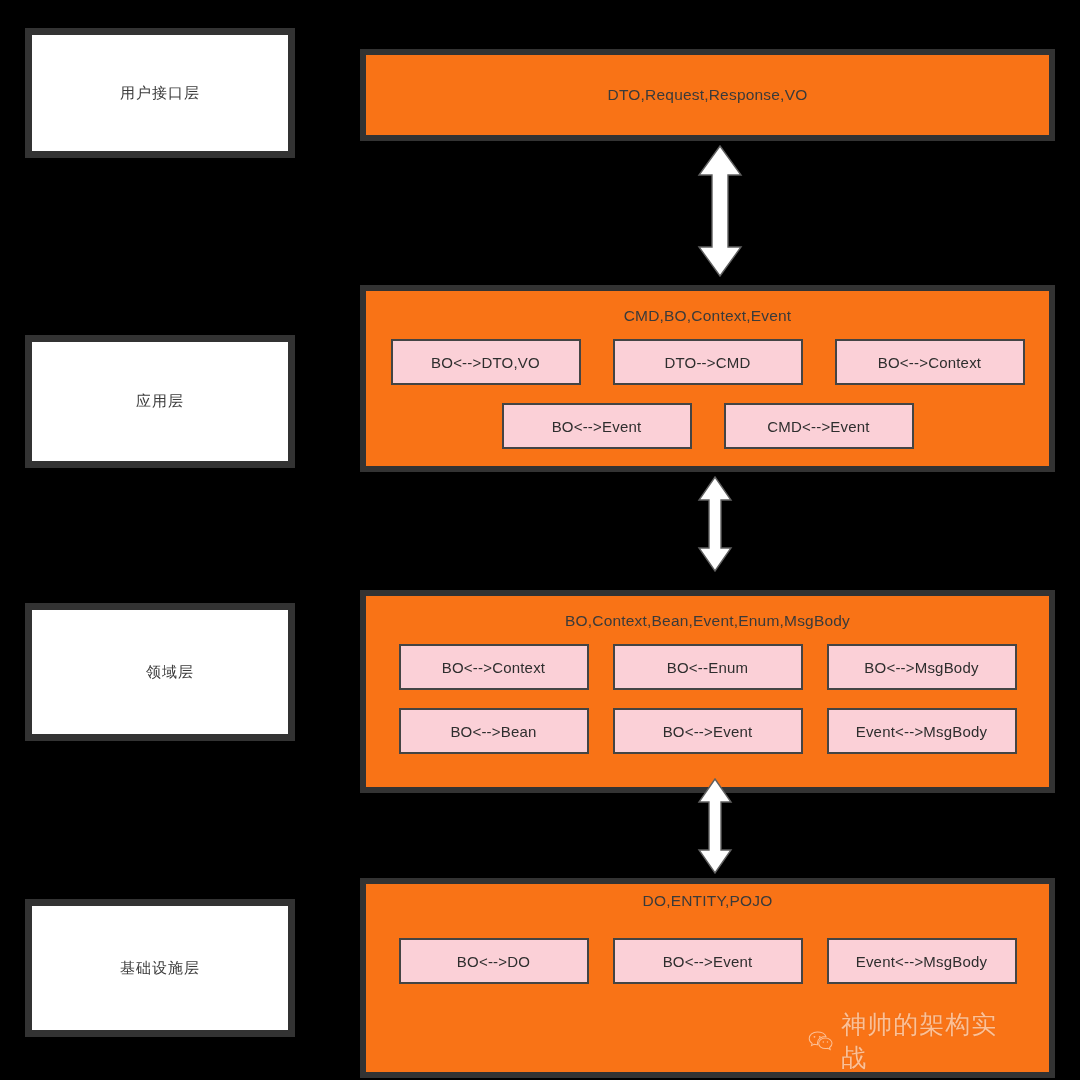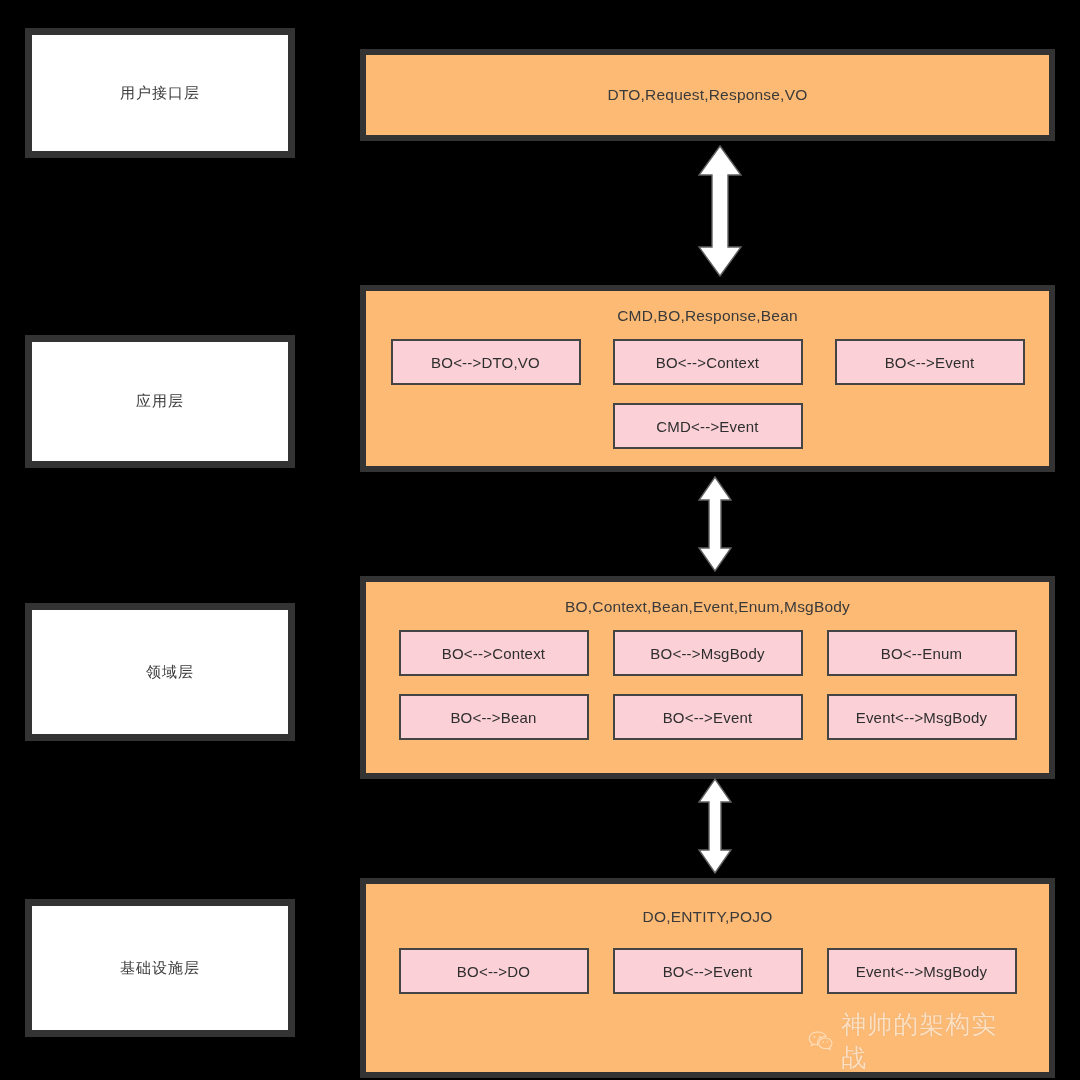--- a/index.html
+++ b/index.html
@@ -35,21 +35,21 @@
     font-size: 15px;
     color: #3b3b3b;
     letter-spacing: 1px;
     font-family: "DejaVu Sans", "Liberation Sans", sans-serif;
   }
 
   
   .panel {
     position: absolute;
     box-sizing: border-box;
-    background: #fdba74;
+    background: #f97316;
     border: 6px solid #333333;
     overflow: hidden;
   }
   .panel-title {
     text-align: center;
     font-size: 15.5px;
     color: #3a3a3a;
     width: 100%;
     letter-spacing: 0.2px;
   }
@@ -116,64 +116,65 @@
     <svg width="52" height="136" viewBox="0 0 52 136" xmlns="http://www.w3.org/2000/svg">
       <polygon points="26,3 47,32 34,32 34,104 47,104 26,133 5,104 18,104 18,32 5,32" fill="#ffffff" stroke="#606060" stroke-width="1.4"></polygon>
     </svg>
   </div>
 
   <div class="layer-box" style="left:25px; top:335px; width:270px; height:133px;align-items:center;">
     <span class="layer-label">应用层</span>
   </div>
 
   <div class="panel" style="left:360px; top:285px; width:695px; height:187px; padding-top:16px;">
-    <div class="panel-title">CMD,BO,Response,Bean</div>
+    <div class="panel-title">CMD,BO,Context,Event</div>
     <div class="chip-grid" style="margin-top:14px;">
       <div class="chip">BO&lt;--&gt;DTO,VO</div>
+      <div class="chip">DTO--&gt;CMD</div>
       <div class="chip">BO&lt;--&gt;Context</div>
       <div class="chip">BO&lt;--&gt;Event</div>
       <div class="chip">CMD&lt;--&gt;Event</div>
     </div>
   </div>
 
   <div class="connector" style="left:694px; top:474px; width:42px; height:100px;">
     <svg width="42" height="100" viewBox="0 0 42 100" xmlns="http://www.w3.org/2000/svg">
       <polygon points="21,3 37,26 27,26 27,74 37,74 21,97 5,74 15,74 15,26 5,26" fill="#ffffff" stroke="#606060" stroke-width="1.4"></polygon>
     </svg>
   </div>
 
   <div class="layer-box" style="left:25px; top:603px; width:270px; height:138px;padding-left:20px;">
     <span class="layer-label">领域层</span>
   </div>
 
-  <div class="panel" style="left:360px; top:576px; width:695px; height:203px; padding-top:16px;">
+  <div class="panel" style="left:360px; top:590px; width:695px; height:203px; padding-top:16px;">
     <div class="panel-title">BO,Context,Bean,Event,Enum,MsgBody</div>
     <div class="chip-grid" style="margin-top:14px; column-gap:24px;">
       <div class="chip">BO&lt;--&gt;Context</div>
+      <div class="chip">BO&lt;--Enum</div>
       <div class="chip">BO&lt;--&gt;MsgBody</div>
-      <div class="chip">BO&lt;--Enum</div>
       <div class="chip">BO&lt;--&gt;Bean</div>
       <div class="chip">BO&lt;--&gt;Event</div>
       <div class="chip">Event&lt;--&gt;MsgBody</div>
     </div>
   </div>
 
   <div class="connector" style="left:694px; top:776px; width:42px; height:100px;">
     <svg width="42" height="100" viewBox="0 0 42 100" xmlns="http://www.w3.org/2000/svg">
       <polygon points="21,3 37,26 27,26 27,74 37,74 21,97 5,74 15,74 15,26 5,26" fill="#ffffff" stroke="#606060" stroke-width="1.4"></polygon>
     </svg>
   </div>
 
   <div class="layer-box" style="left:25px; top:879px; width:270px; height:138px;margin-top:20px;">
     <span class="layer-label">基础设施层</span>
   </div>
 
-  <div class="panel" style="left:360px; top:878px; width:695px; height:200px; padding-top:24px;">
+  <div class="panel" style="left:360px; top:878px; width:695px; height:200px; padding-top:8px;">
     <div class="panel-title">DO,ENTITY,POJO</div>
-    <div class="chip-grid" style="margin-top:22px; column-gap:24px;">
+    <div class="chip-grid" style="margin-top:28px; column-gap:24px;">
       <div class="chip">BO&lt;--&gt;DO</div>
       <div class="chip">BO&lt;--&gt;Event</div>
       <div class="chip">Event&lt;--&gt;MsgBody</div>
     </div>
   </div>
 
   <div class="watermark" style="left:808px; top:1008px;">
     <svg width="30" height="26" viewBox="0 0 34 28" xmlns="http://www.w3.org/2000/svg">
       <path d="M12 2.2C6.2 2.2 1.6 6 1.6 10.6c0 2.6 1.5 4.9 3.8 6.4L4.5 20l3.4-1.8c1.3.35 2.7.55 4.1.55h.7c-.25-.75-.4-1.55-.4-2.35 0-4.5 4.5-8.15 10-8.15.35 0 .7.02 1.05.05C22.5 4.85 17.8 2.2 12 2.2z" fill="none" stroke="#ffffff" stroke-width="1.3"></path>
       <circle cx="8.4" cy="8.6" r="1.15" fill="#ffffff"></circle>

